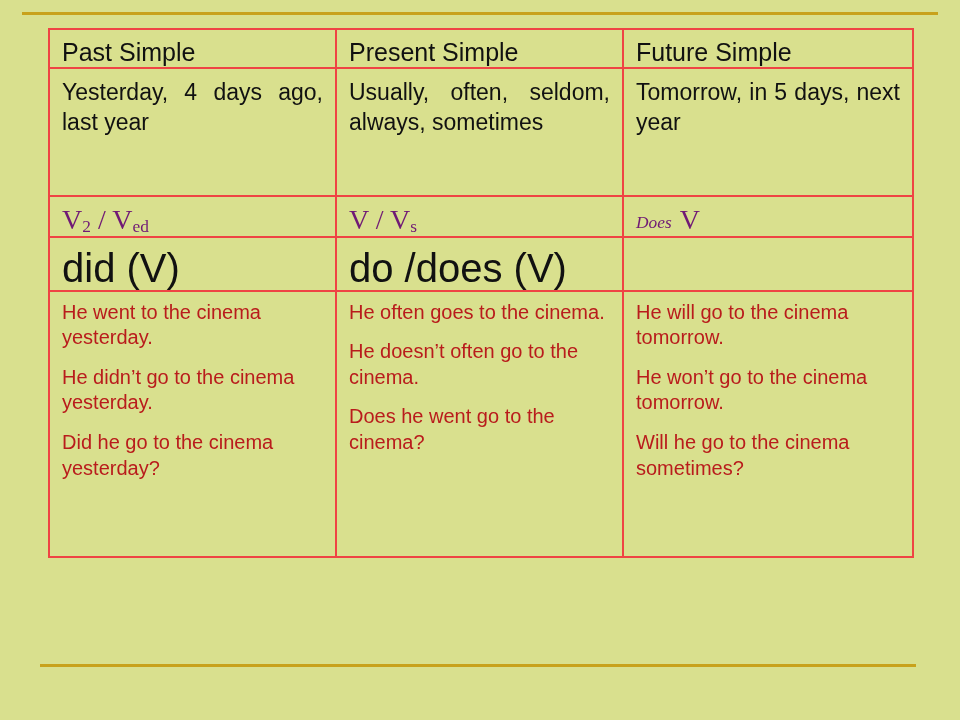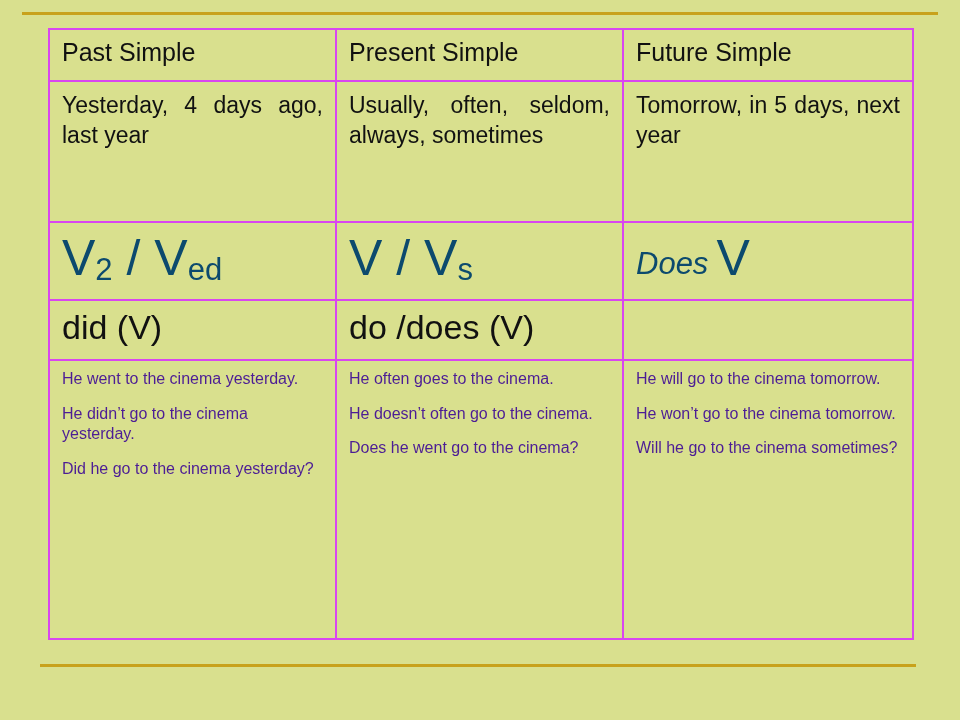--- a/index.html
+++ b/index.html
@@ -39,23 +39,23 @@
   table.grammar {
     position: absolute;
     left: 48px;
     top: 28px;
     width: 864px;
     border-collapse: collapse;
     background: #d9e08e;
     table-layout: fixed;
   }
   table.grammar td {
-    border: 2px solid #d946ef;
+    border: 2px solid #ef4444;
     vertical-align: top;
-    padding: 8px 12px 13px 12px;
+    padding: 8px 12px 0 12px;
     background: #d9e08e;
   }
   col.c1 { width: 287px; }
   col.c2 { width: 287px; }
   col.c3 { width: 290px; }
 
   
   .hdr {
     font-size: 25px;
     line-height: 1.15;
@@ -72,56 +72,57 @@
     color: #111;
     text-align: justify;
     text-align-last: left;
     padding-top: 10px;
     padding-bottom: 14px;
     height: 118px;
   }
 
   
   .formula {
-    font-size: 50px;
+    font-size: 28px;
     line-height: 1.1;
-    color: #0c4a6e;
+    color: #701a75;
     padding-top: 8px;
     padding-bottom: 10px;
     white-space: nowrap;
+    font-family: Liberation Serif, serif;
   }
   .formula .sm {
     font-size: 0.62em;
     position: relative;
     top: 0.18em;
   }
   .formula .will {
     font-size: 0.62em;
     font-style: italic;
     position: relative;
     top: -0.02em;
     padding-right: 8px;
   }
 
   
   .aux {
-    font-size: 34px;
+    font-size: 40px;
     line-height: 1.1;
     color: #111;
     padding-top: 6px;
     padding-bottom: 8px;
     white-space: nowrap;
   }
   .aux.empty { }
 
   
   .examples {
-    font-size: 16px;
+    font-size: 20px;
     line-height: 1.28;
-    color: #4c1d95;
+    color: #b91c1c;
     padding-top: 12px;
     padding-bottom: 26px;
     height: 256px;
     margin-top: 47px;
   }
   .examples p {
     margin: 0 0 14px 0;
   }
   .examples p:last-child {
     margin-bottom: 0;

